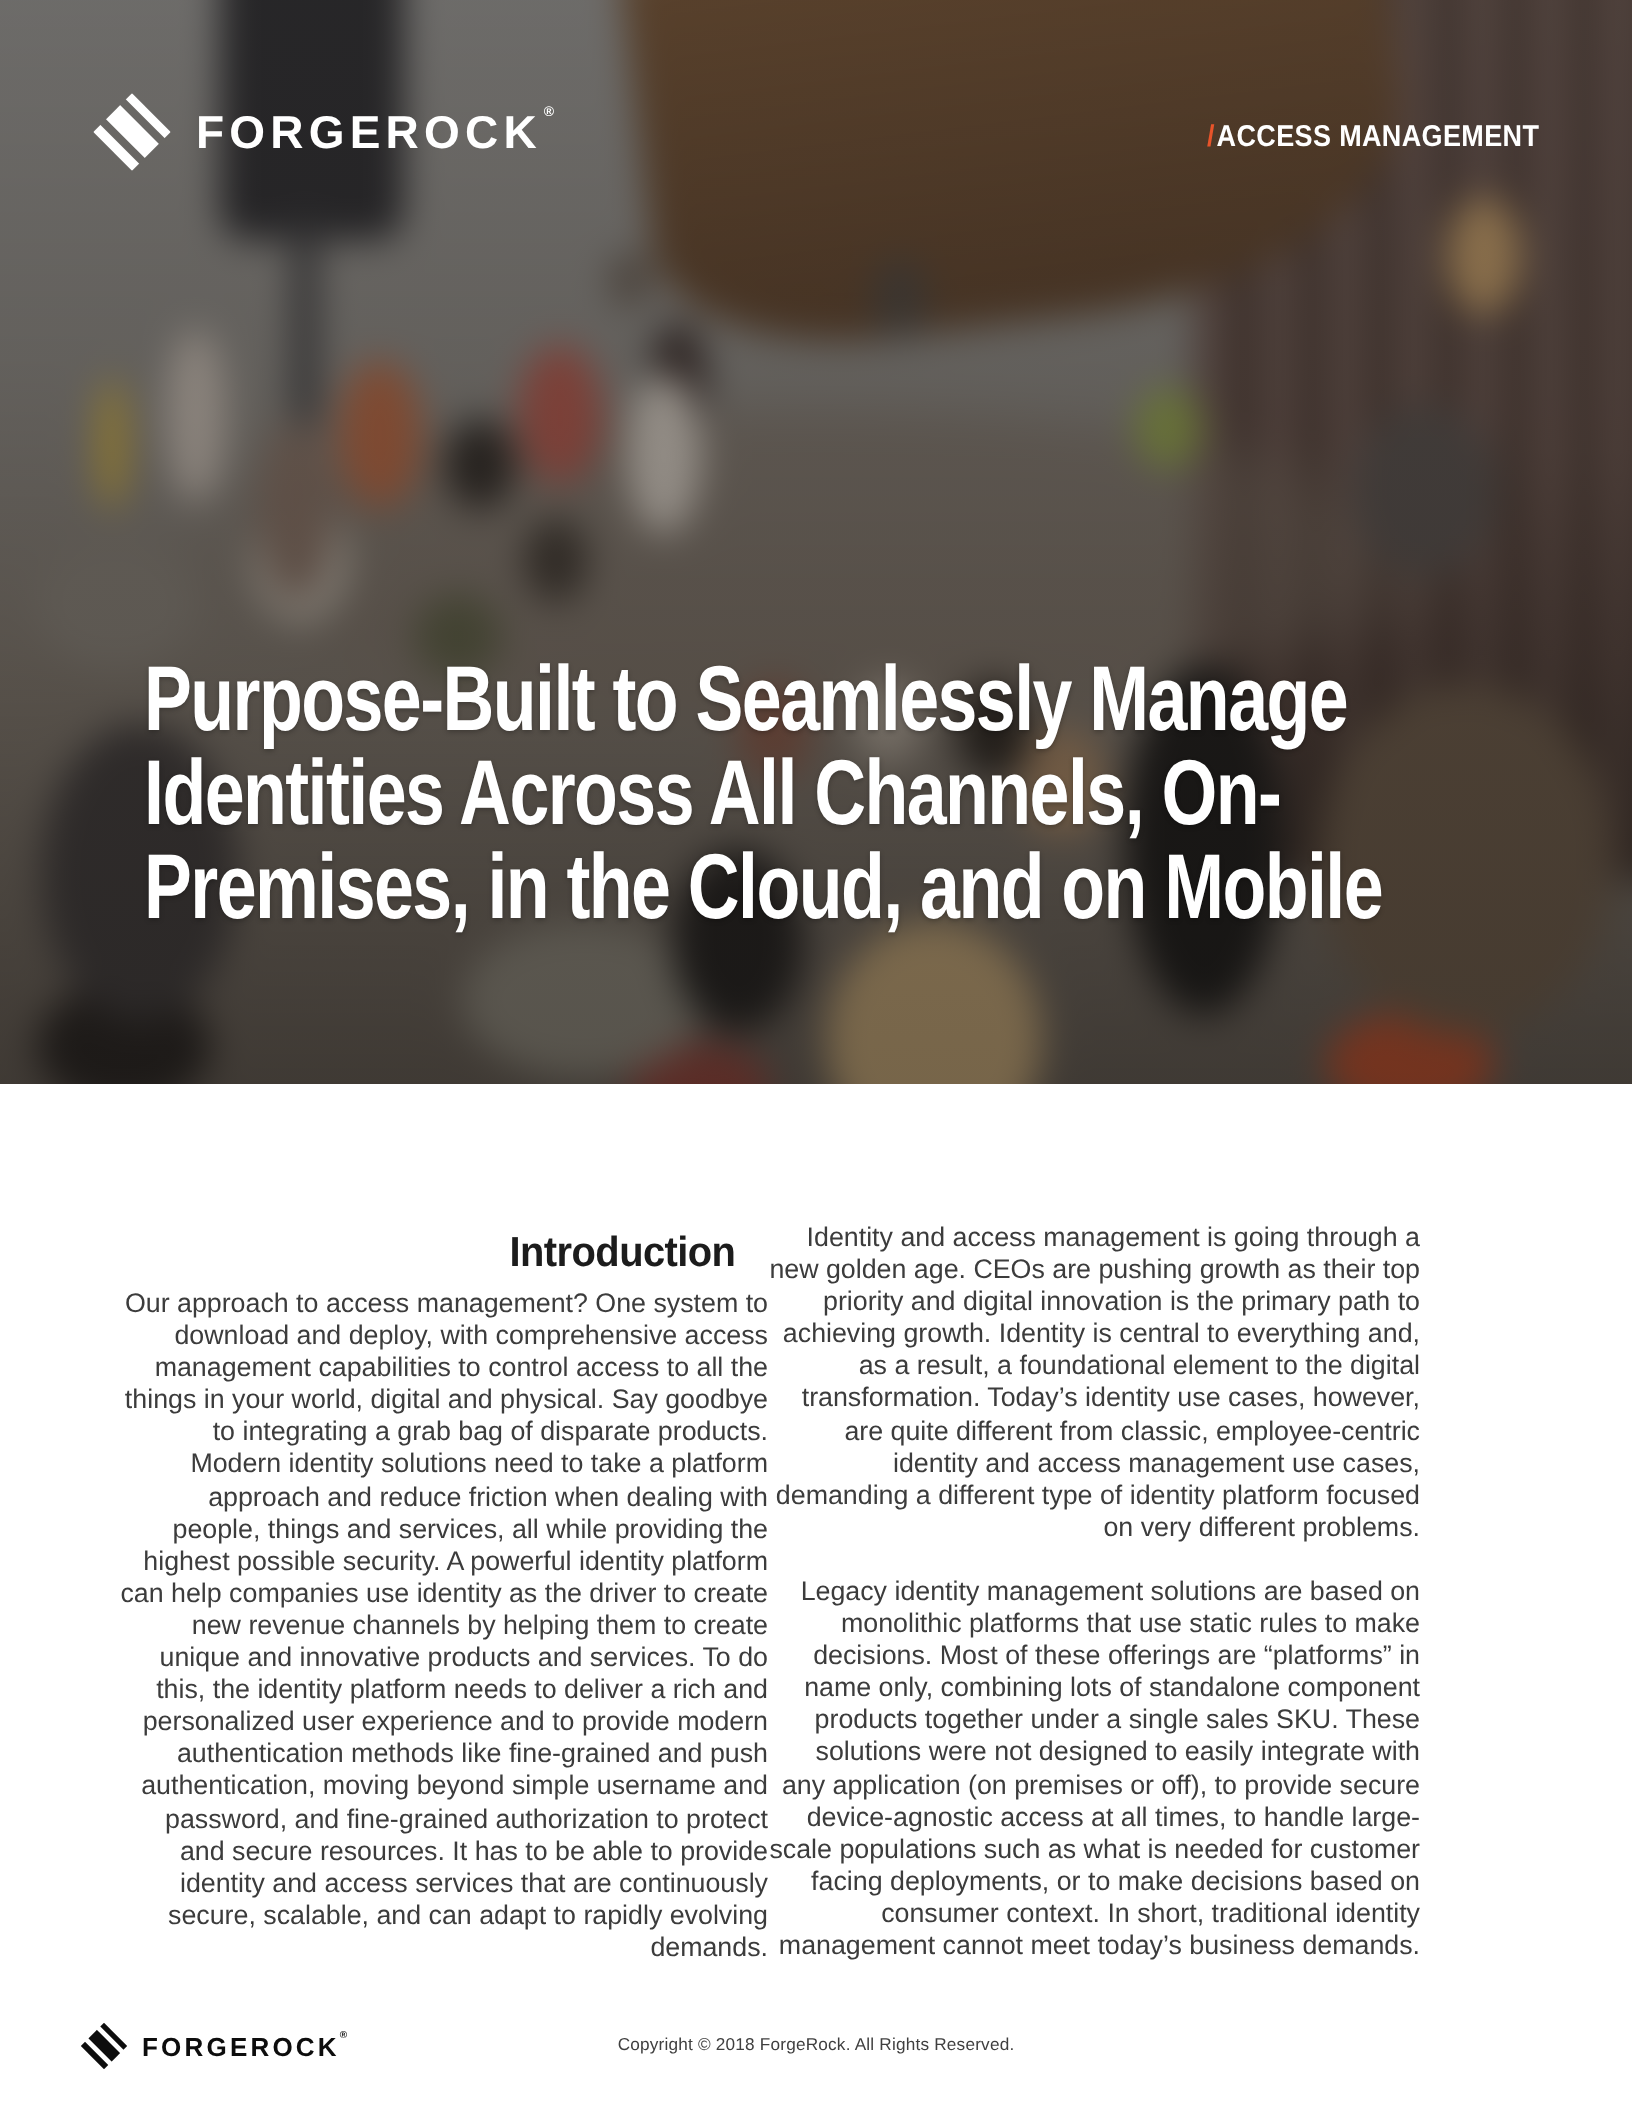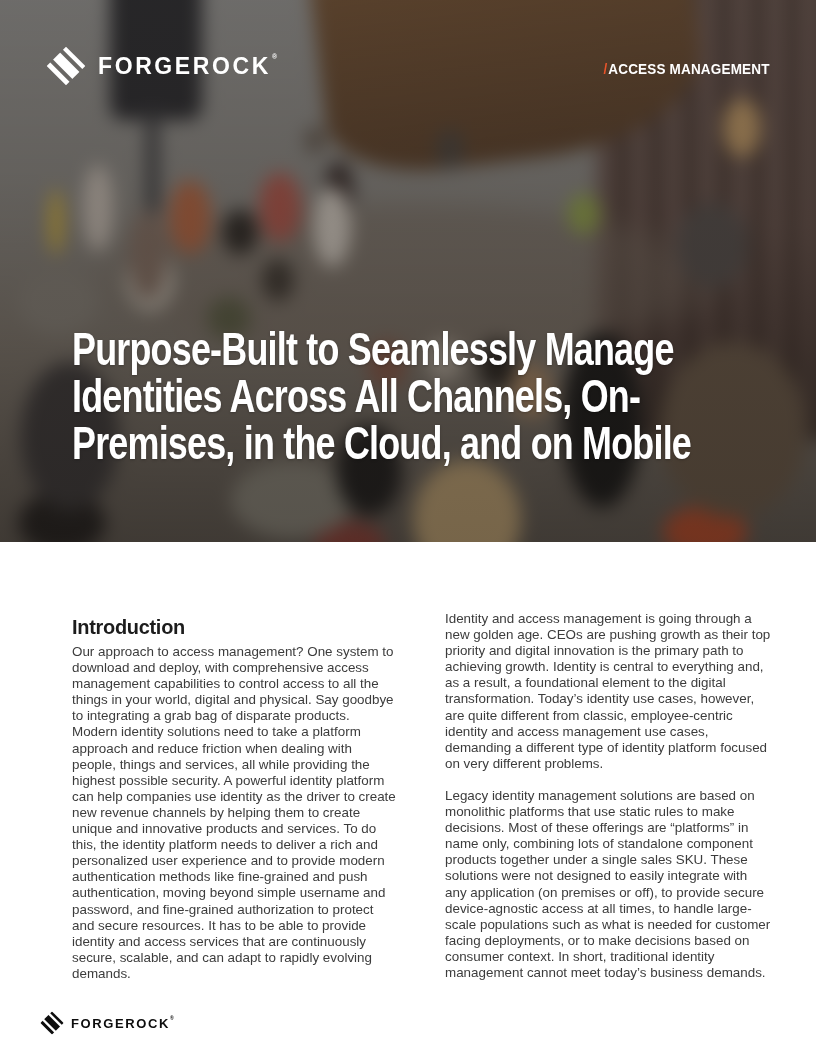--- a/index.html
+++ b/index.html
@@ -85,23 +85,23 @@
 
   .headline {
     position:absolute; left:72px; top:326px; white-space:nowrap;
     color:#ffffff; font-weight:700; font-size:46px; line-height:47px;
     letter-spacing:-1px; transform:scaleX(.78); transform-origin:left top;
     text-shadow:0 1px 3px rgba(0,0,0,.25);
   }
 
   
   .content {
-    position:absolute; left:72px; top:611px; width:699px;
-    display:grid; grid-template-columns:326px 326px; column-gap:47px;
-    color:#3c3c3c; font-size:13.4px; line-height:16.1px;
+    position:absolute; left:58px; top:611px; width:699px;
+    display:grid; grid-template-columns:326px 326px; 
+    color:#3c3c3c; font-size:13.4px; line-height:16.1px;text-align:right;
   }
   .intro-heading {
     color:#1c1c1c; font-size:21px; line-height:24px; font-weight:700;
     letter-spacing:-.3px; margin-top:4px;
     transform:scaleX(.95); transform-origin:left top;
   }
   .col-left p { margin-top:5px; }
   .col-right p + p { margin-top:16px; }
 
   
@@ -179,15 +179,16 @@
         <g clip-path="url(#gemB)">
           <g transform="rotate(45 30 30)" fill="#0d0d0d">
             <rect x="-25" y="1" width="110" height="15"></rect>
             <rect x="-25" y="22" width="110" height="15"></rect>
             <rect x="-25" y="43" width="110" height="15"></rect>
           </g>
         </g>
       </svg>
       <div class="footer-word"><span>FORGEROCK</span><span class="footer-reg">®</span></div>
     </div>
+    <div class="copyright">Copyright © 2018 ForgeRock. All Rights Reserved.</div>
   </div>
 
 </div>
 
 </body></html>

